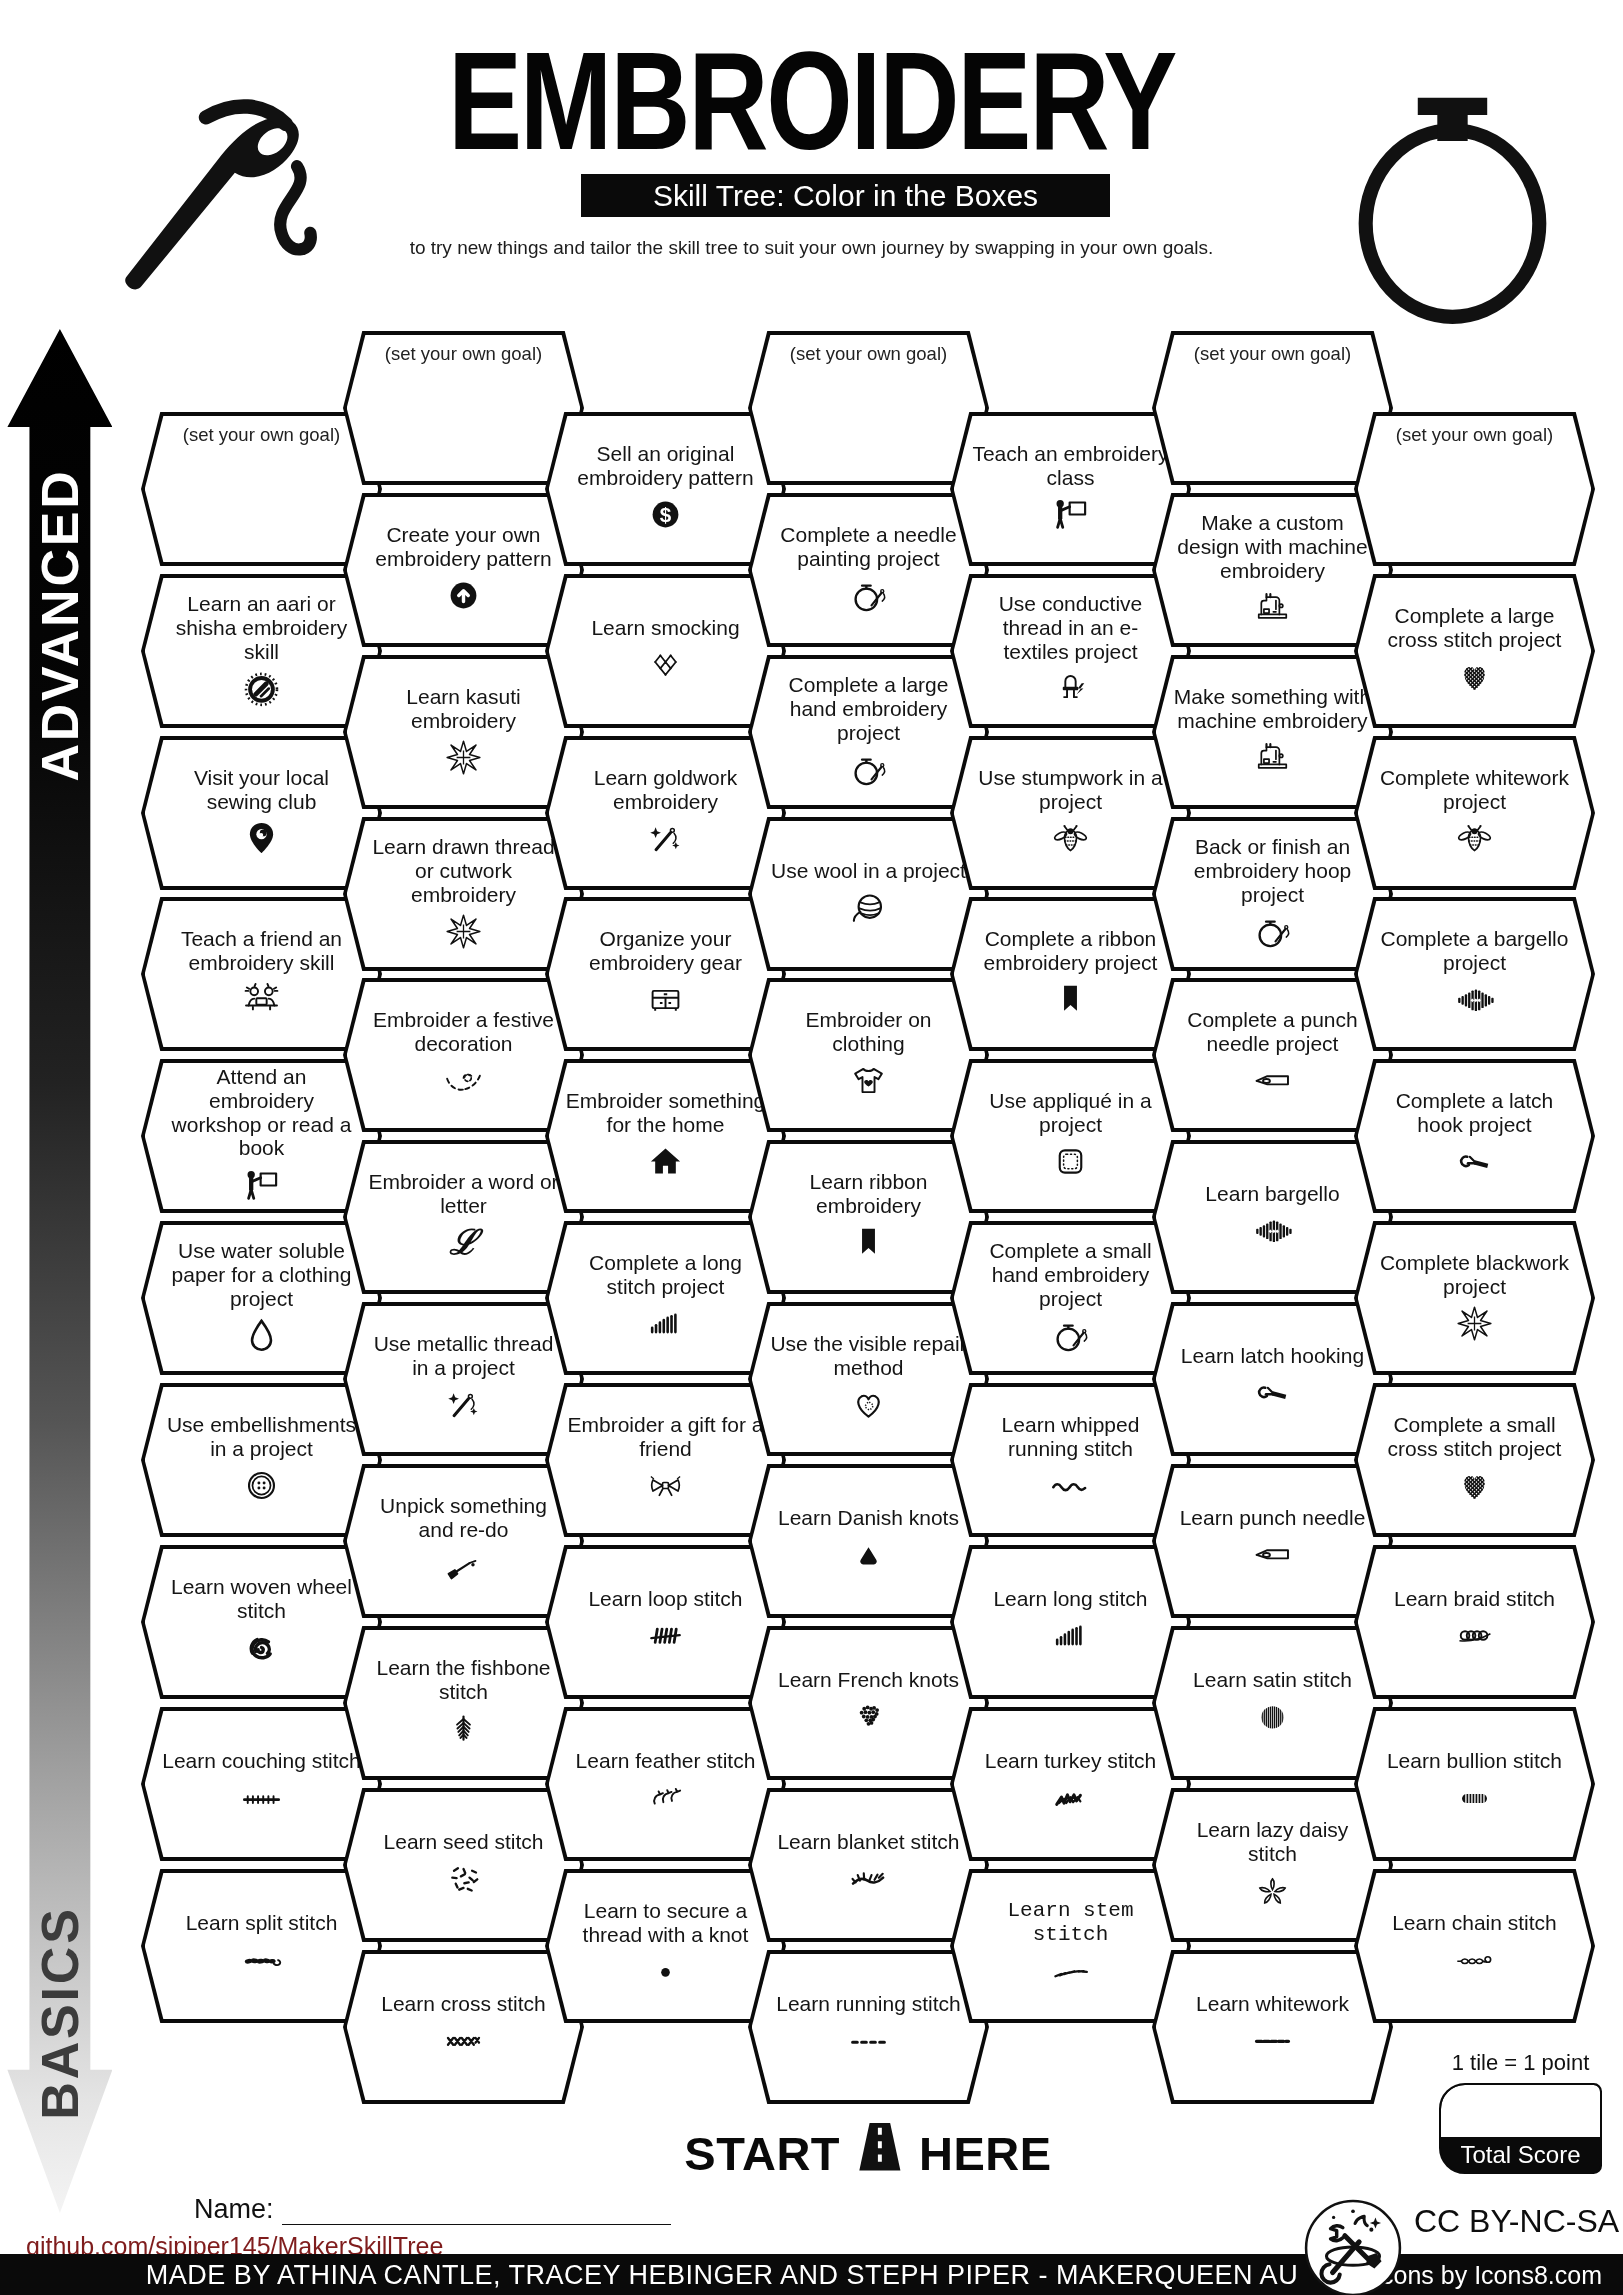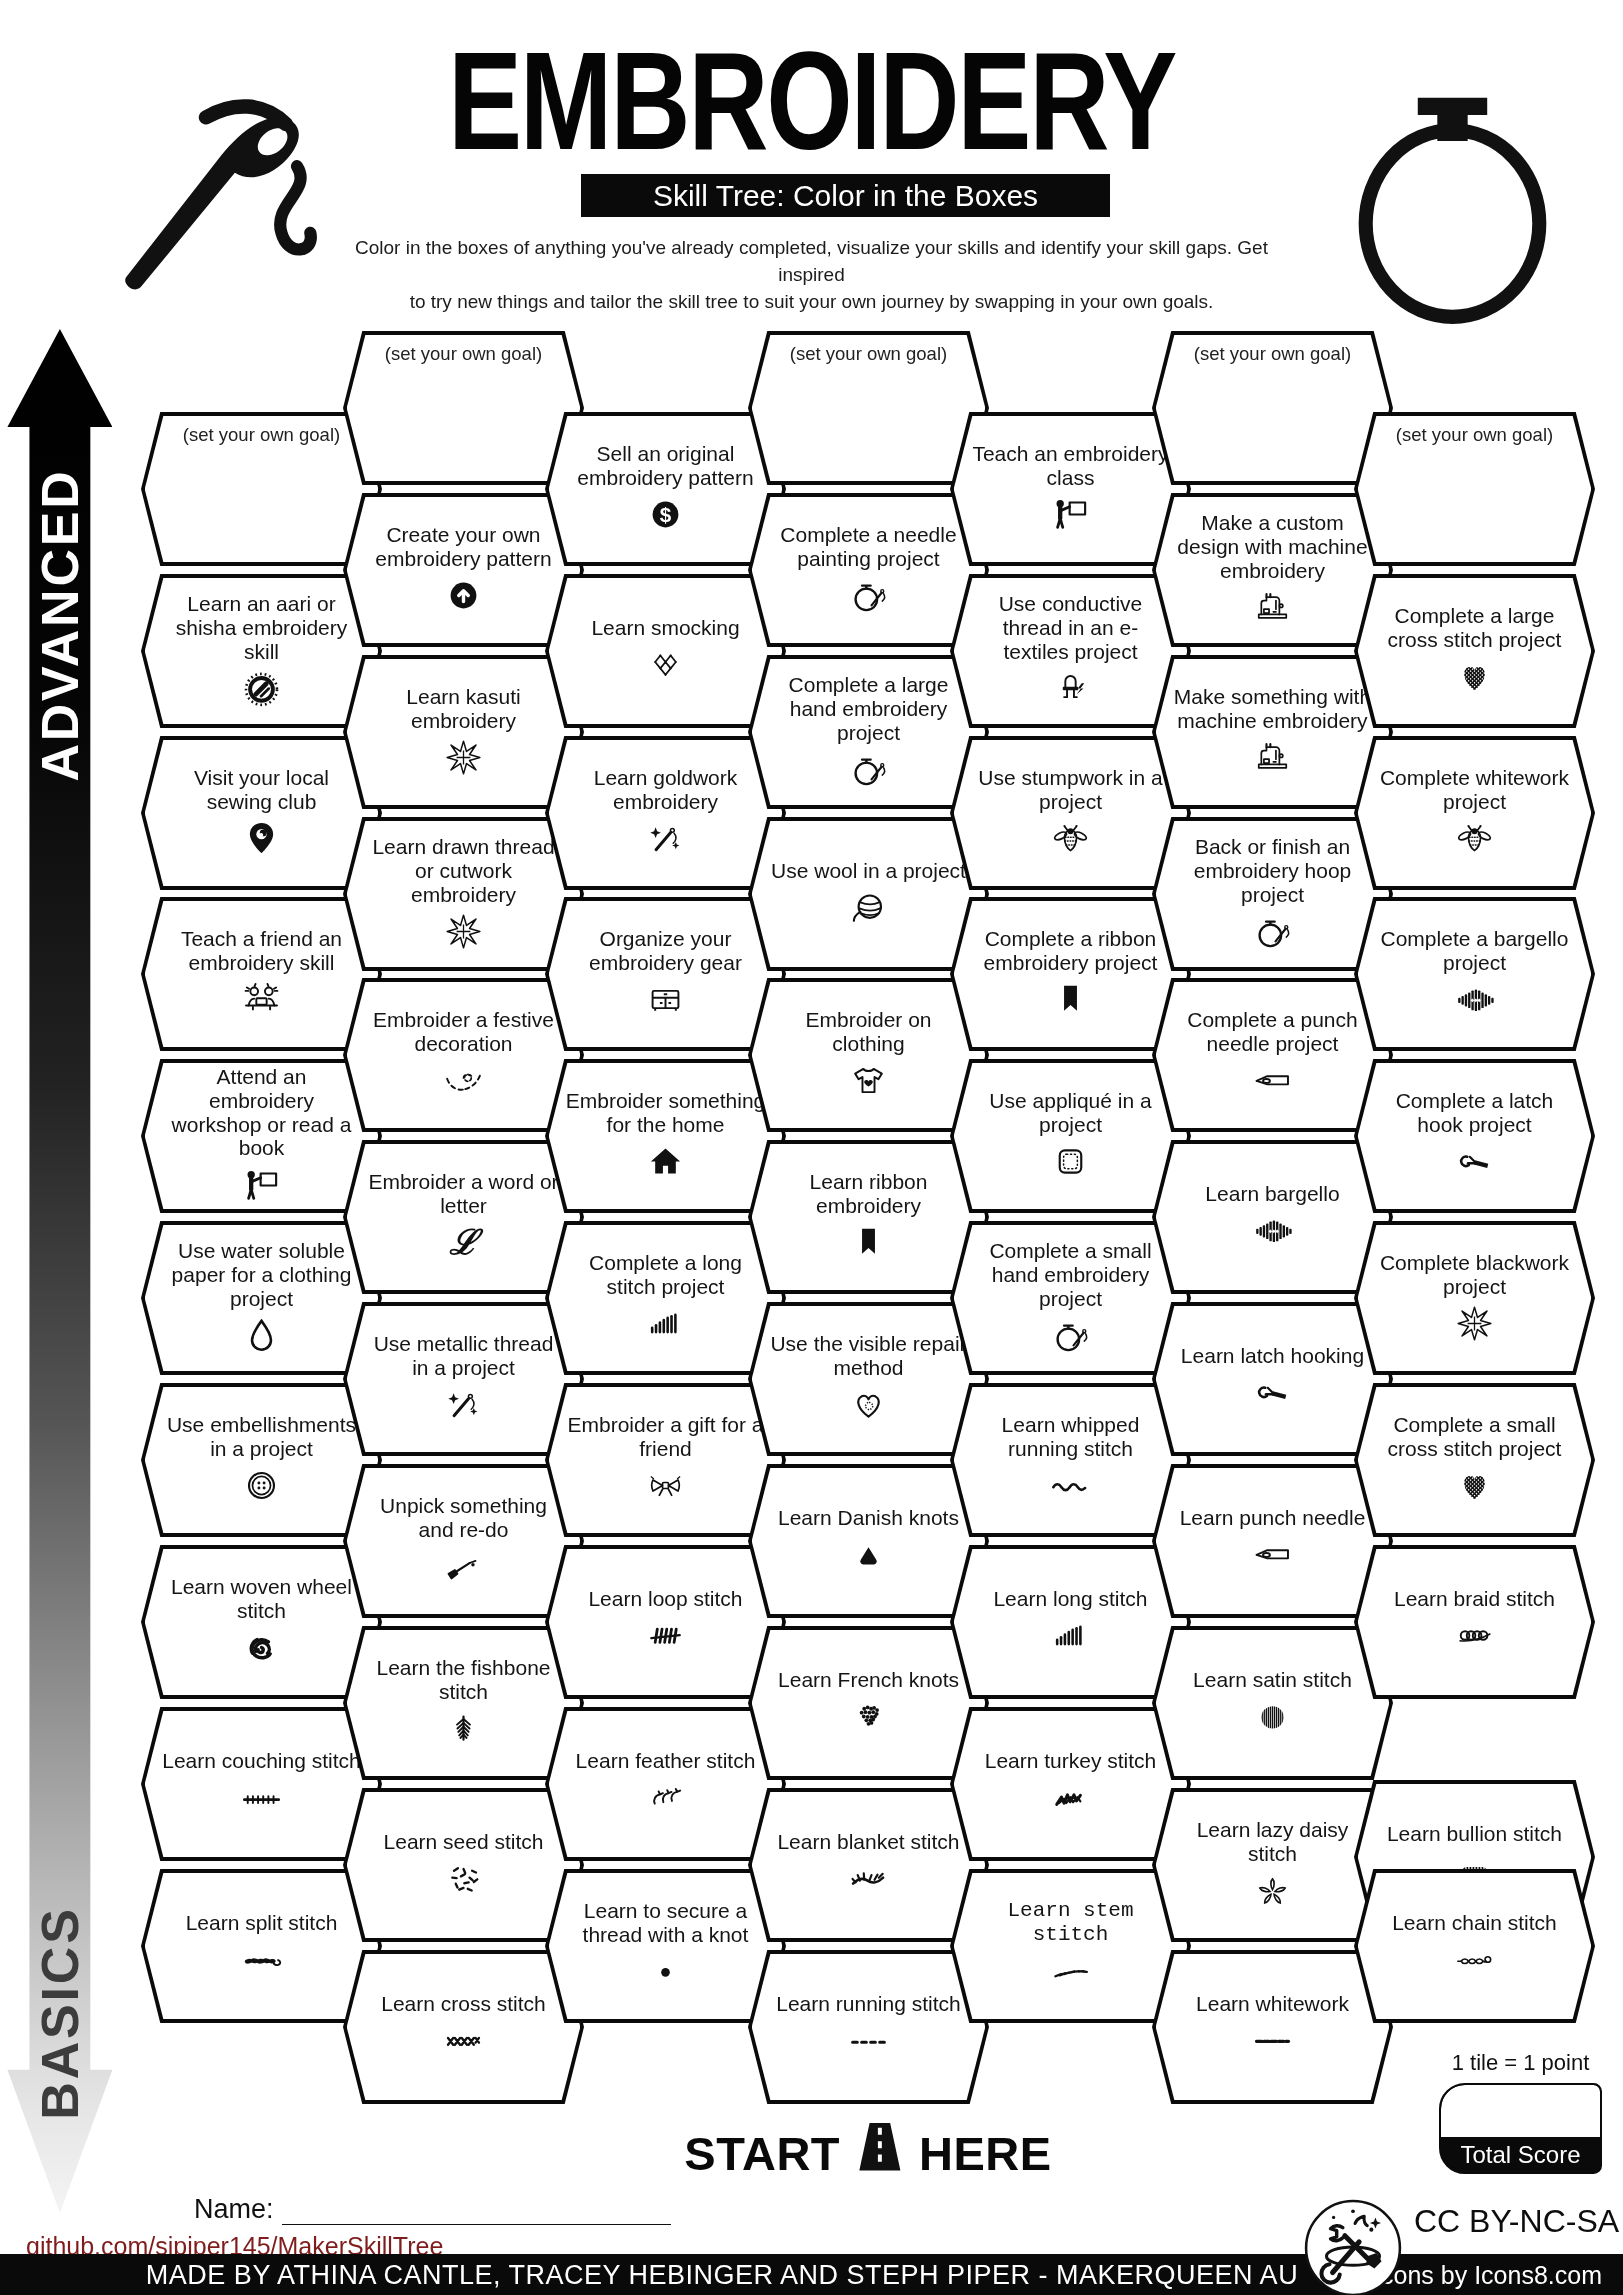--- a/index.html
+++ b/index.html
@@ -72,21 +72,20 @@
 </head>
 <body>
 
 <div id="page">
 
   <div class="title">EMBROIDERY</div>
   <div class="subtitle-box">
     <span>Skill Tree: Color in the Boxes</span>
   </div>
   <div class="desc">
-    <div>Color in the boxes of anything you've already completed, visualize your skills and identify your skill gaps.  Get inspired</div>
     <div>to try new things and tailor the skill tree to suit your own journey by swapping in your own goals.</div>
   </div>
 
   <div class="needle-art">
     <svg viewBox="0 0 100 110">
       <path d="M14 101L57 46c7-9 17-17 25-17 10 0 13 8 6 17-6 8-17 13-25 8L21 105c-3 4-9-1-7-4z" fill="#111"></path>
       <ellipse cx="80" cy="40" rx="7.5" ry="5" transform="rotate(-38 80 40)" fill="#fff"></ellipse>
       <path d="M50 29c12-7 26-7 36 3" fill="none" stroke="#111" stroke-width="6.5" stroke-linecap="round"></path>
       <path d="M91 51c7 11-11 17-7 30 3 11 15 9 13 0" fill="none" stroke="#111" stroke-width="5.5" stroke-linecap="round"></path>
     </svg>
@@ -885,21 +884,21 @@
           <div class="hex-label">Learn braid stitch</div>
           <div class="hex-icon"><svg viewBox="0 0 100 100" fill="none" stroke="#111" stroke-width="4.5">
               <circle cx="28" cy="50" r="10"></circle>
               <circle cx="42" cy="50" r="10"></circle>
               <circle cx="56" cy="50" r="10"></circle>
               <circle cx="70" cy="50" r="10"></circle>
               <path d="M15 62c24 3 50-4 72-16" stroke-width="3.5"></path>
             </svg></div>
         </div>
       </div>
-      <div class="hex" style="left: 1354px; top: 1780px;">
+      <div class="hex" style="left: 1354px; top: 1707px;">
         <div class="hex-inner">
           <div class="hex-label">Learn bullion stitch</div>
           <div class="hex-icon"><svg viewBox="0 0 100 100">
               <rect x="21" y="42" width="58" height="21" rx="10.5" fill="#111"></rect>
               <path d="M30 42v21M37 42v21M44 42v21M51 42v21M58 42v21M65 42v21M72 42v21" stroke="#fff" stroke-width="3"></path>
             </svg></div>
         </div>
       </div>
       <div class="hex" style="left: 1354px; top: 1869px;">
         <div class="hex-inner">

